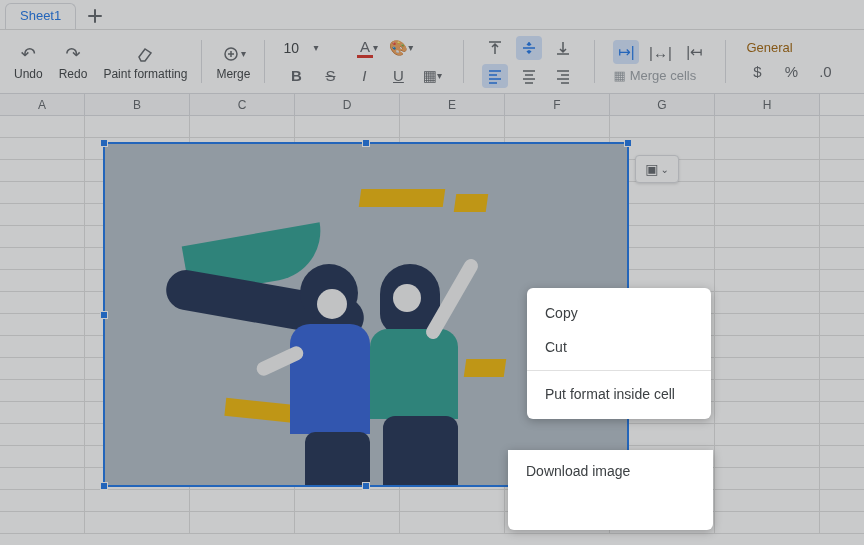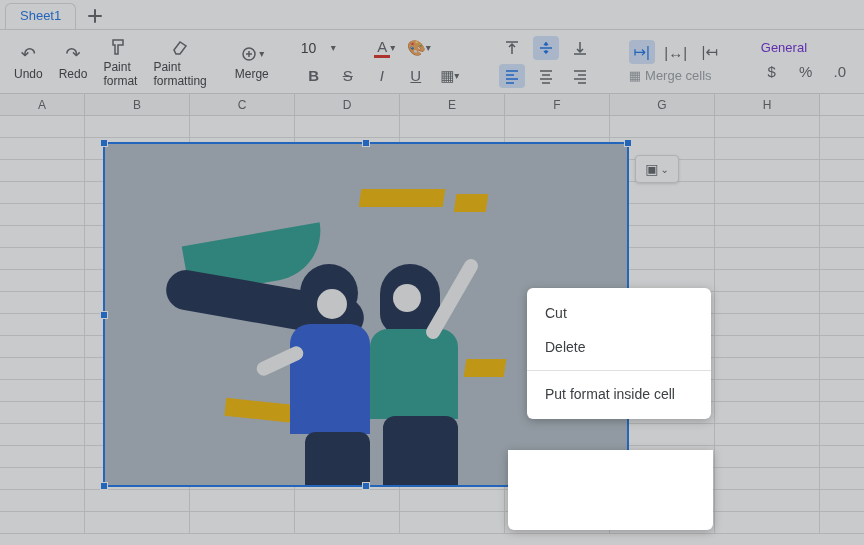--- a/index.html
+++ b/index.html
@@ -13,21 +13,21 @@
   .group .label { font-size:12px; color:#3c4043; margin-top:2px; }
   .sep { width:1px; background:#dadce0; margin:10px 6px; }
   .iconrow { display:flex; align-items:center; gap:8px; padding:0 6px; }
   .twolines { display:flex; flex-direction:column; justify-content:center; gap:4px; padding:0 6px; }
   .tbtn { width:26px; height:24px; display:flex; align-items:center; justify-content:center; color:#5f6368; font-size:15px; border-radius:4px; cursor:pointer; }
   .tbtn.active { background:#d3e3fd; color:#1a73e8; }
   .fontsize { display:flex; align-items:center; gap:6px; }
   .fontsize .val { font-size:14px; color:#3c4043; min-width:24px; }
   .caret { font-size:10px; color:#5f6368; }
   .merge { display:flex; align-items:center; gap:4px; color:#9aa0a6; font-size:13px; }
-  .fmtlabel { font-size:13px; color:#6d28d9; padding:0 8px; display:flex; align-items:center; }
+  .fmtlabel { font-size:13px; color:#a16207; padding:0 8px; display:flex; align-items:center; }
 
   .grid { position:relative; height:451px; }
   .colheads { position:absolute; top:0; left:0; right:0; height:22px; display:flex; border-bottom:1px solid #dadce0; }
   .ch { flex:0 0 105px; text-align:center; font-size:12px; color:#5f6368; background:#f8f9fa; border-right:1px solid #dadce0; line-height:22px; }
   .ch.first { flex:0 0 85px; }
   .rows { position:absolute; top:22px; left:0; right:0; bottom:0; }
   .row { display:flex; height:22px; border-bottom:1px solid #e0e0e0; }
   .cell { flex:0 0 105px; border-right:1px solid #e0e0e0; }
   .cell.first { flex:0 0 85px; }
 
@@ -82,28 +82,20 @@
     <span class="icon">↶</span>
     <span class="label">Undo</span>
   </div>
   <div class="group">
     <span class="icon">↷</span>
     <span class="label">Redo</span>
   </div>
   <div class="group">
     <span class="icon">
       <svg width="20" height="18" viewBox="0 0 20 18">
-          <path d="M3 2h10v5H8v9H5V7H3z" fill="none" stroke="#5f6368" stroke-width="1.5"></path>
-        </svg>
-    </span>
-    <span class="label">Paint format</span>
-  </div>
-  <div class="group">
-    <span class="icon">
-      <svg width="20" height="18" viewBox="0 0 20 18">
           <path d="M4 12l6-8 6 4-6 8H6z" fill="none" stroke="#5f6368" stroke-width="1.5"></path>
         </svg>
     </span>
     <span class="label">Paint formatting</span>
   </div>
   <div class="sep"></div>
   <div class="group">
     <span class="icon">
       <svg width="20" height="18" viewBox="0 0 20 18">
           <circle cx="10" cy="9" r="6" fill="none" stroke="#5f6368" stroke-width="1.5"></circle>
@@ -455,20 +447,21 @@
 
   <div class="imgmenu">
     <span class="ic">▣</span>
     <span class="dd">⌄</span>
   </div>
 </div>
 
 <div class="dim"></div>
 
 <div class="context">
+  <div class="citem">Copy</div>
   <div class="citem">Cut</div>
-  <div class="citem">Delete</div>
   <div class="csep"></div>
   <div class="citem">Put format inside cell</div>
 </div>
 
 <div class="ov-highlight">
+  <div class="citem">Download image</div>
 </div>
 
 </body></html>

